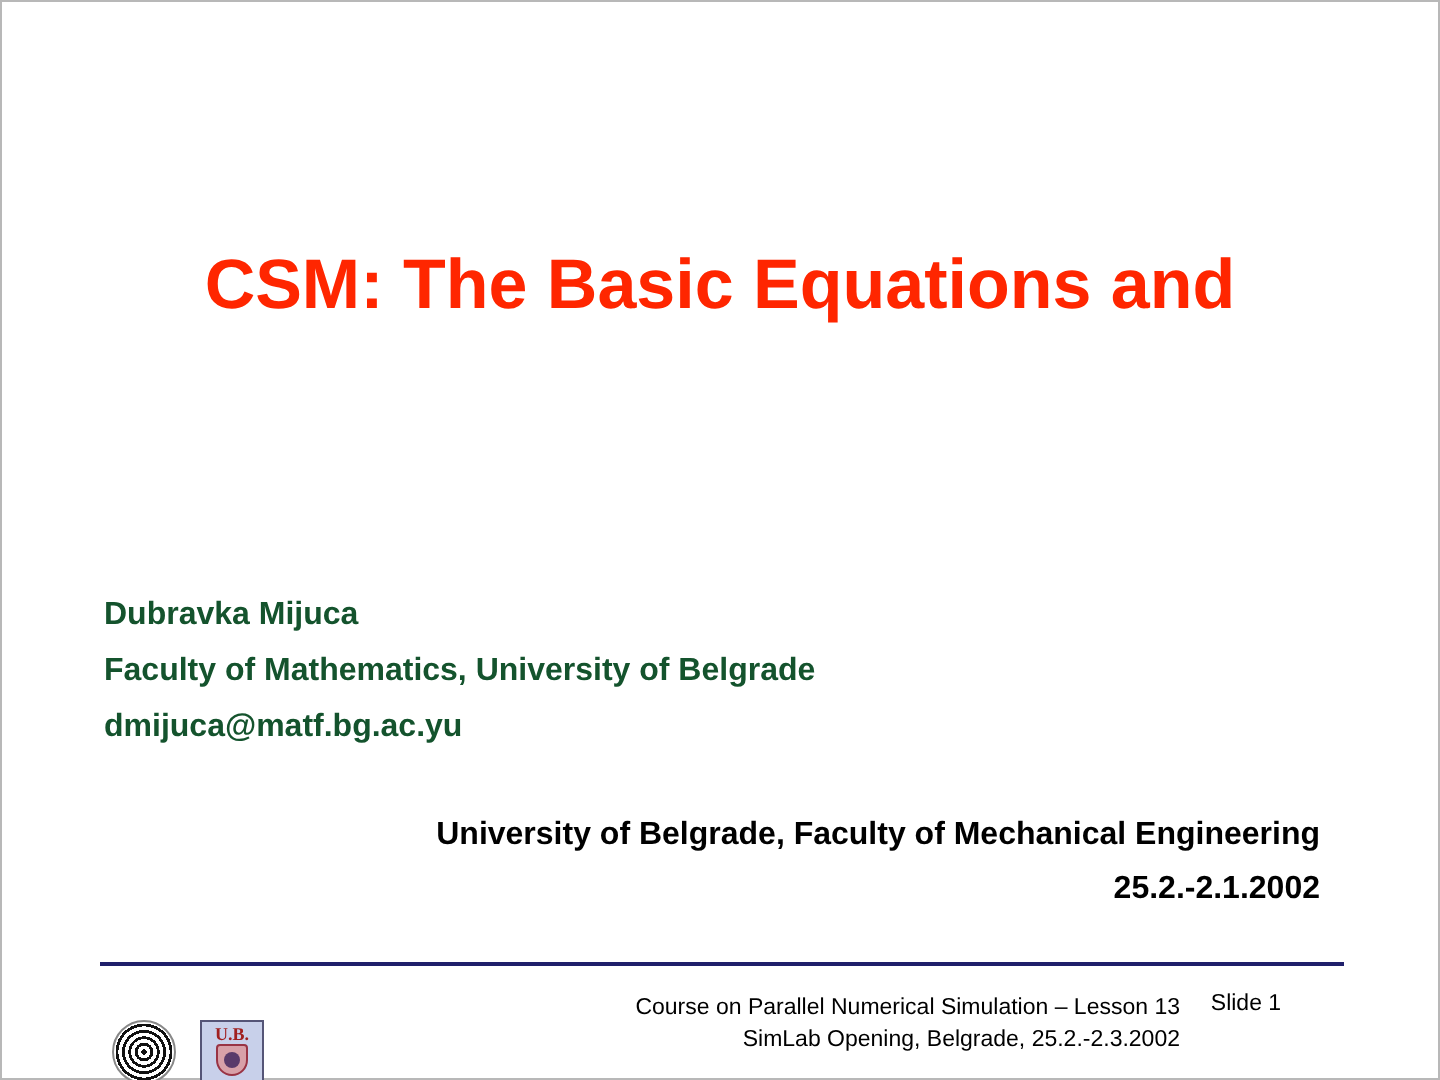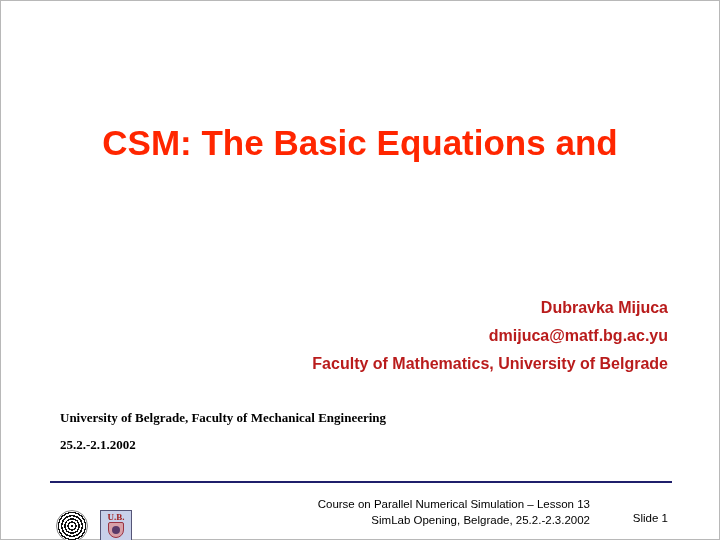--- a/index.html
+++ b/index.html
@@ -37,40 +37,39 @@
     width: 620px;
     text-align: center;
     color: #ff2600;
     font-size: 35px;
     font-weight: bold;
     line-height: 46px;
     letter-spacing: 0px;
   }
   .author-block {
     position: absolute;
-    left: 68px;
+    left: 52px;
     top: 294px;
     width: 600px;
-    text-align: right;
-    color: #b91c1c;
+    text-align: left;
+    color: #14532d;
     font-size: 16px;
     font-weight: bold;
     line-height: 28px;
   }
   .venue-block {
     position: absolute;
     left: 60px;
     top: 404px;
     width: 600px;
-    text-align: left;
+    text-align: right;
     color: #000000;
-    font-size: 13px;
+    font-size: 16px;
     font-weight: bold;
     line-height: 27px;
-    font-family: Liberation Serif, serif;
   }
   .rule {
     position: absolute;
     left: 50px;
     top: 481px;
     width: 622px;
     height: 2px;
     background: #1f1f6b;
   }
   .footer {
@@ -147,45 +146,45 @@
     top: 6px;
     width: 430px;
     text-align: right;
     font-size: 11.5px;
     color: #000000;
     line-height: 16px;
   }
   .footer-right {
     position: absolute;
     right: 4px;
-    top: 22px;
+    top: 6px;
     font-size: 11.5px;
     color: #000000;
-    text-align: right;
+    text-align: center;
     width: 90px;
   }
   .line {
     display: block;
   }
 </style>
 </head>
 <body>
 
 <div class="slide">
 
   <div class="frame-border"></div>
 
   <div class="title">
     <span class="line">CSM: The Basic Equations and</span>
   </div>
 
   <div class="author-block">
     <span class="line">Dubravka Mijuca</span>
+    <span class="line">Faculty of Mathematics, University of Belgrade</span>
     <span class="line">dmijuca@matf.bg.ac.yu</span>
-    <span class="line">Faculty of Mathematics, University of Belgrade</span>
   </div>
 
   <div class="venue-block">
     <span class="line">University of Belgrade, Faculty of Mechanical Engineering</span>
     <span class="line">25.2.-2.1.2002</span>
   </div>
 
   <div class="rule"></div>
 
   <div class="footer">

